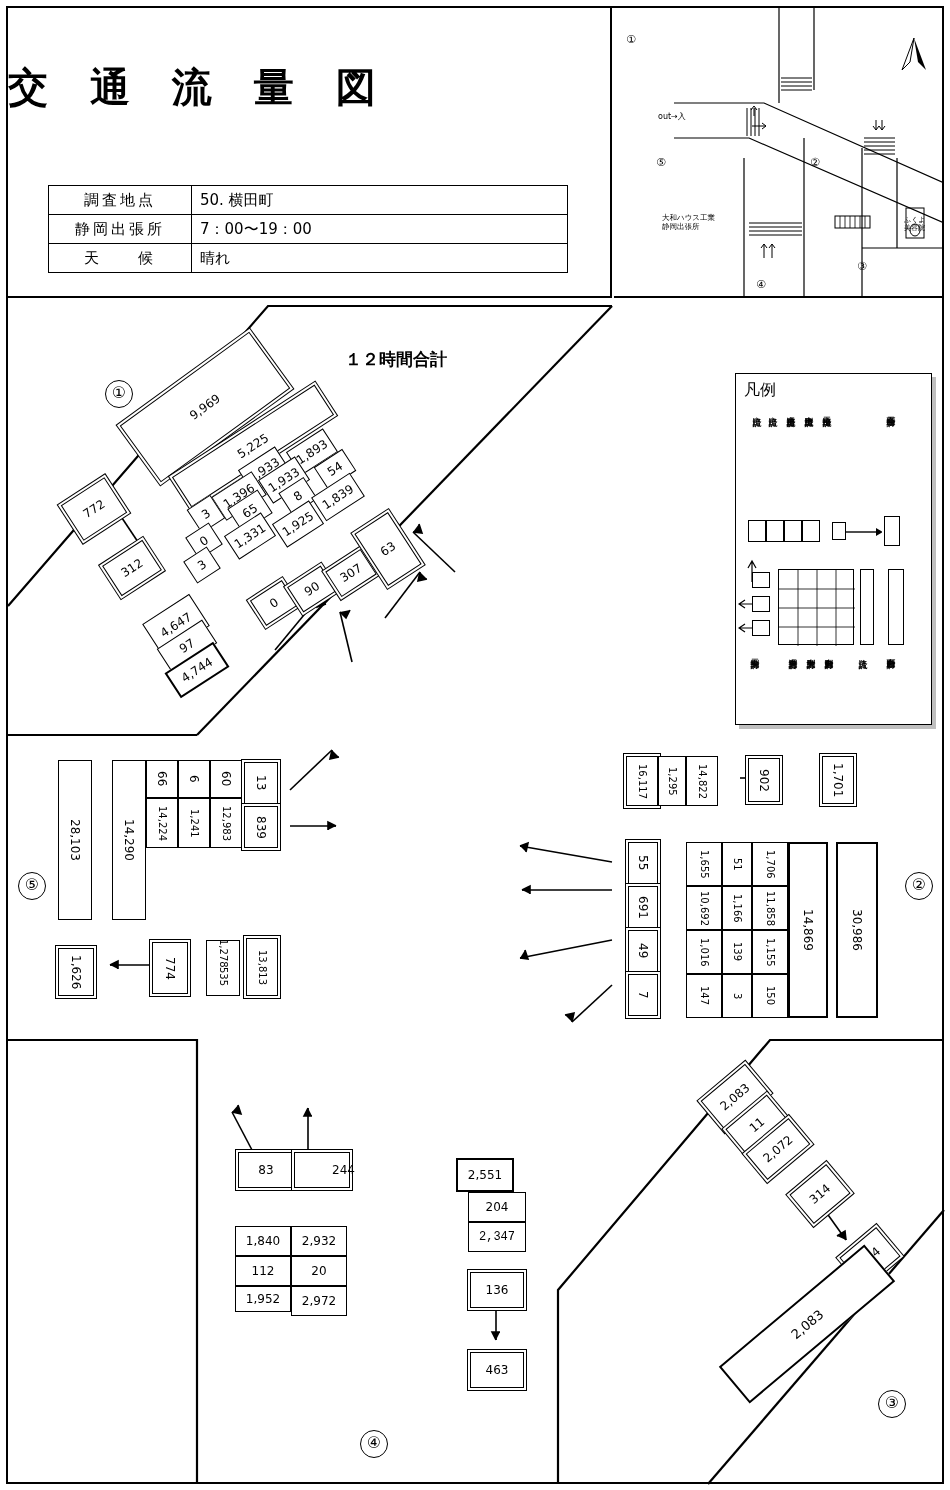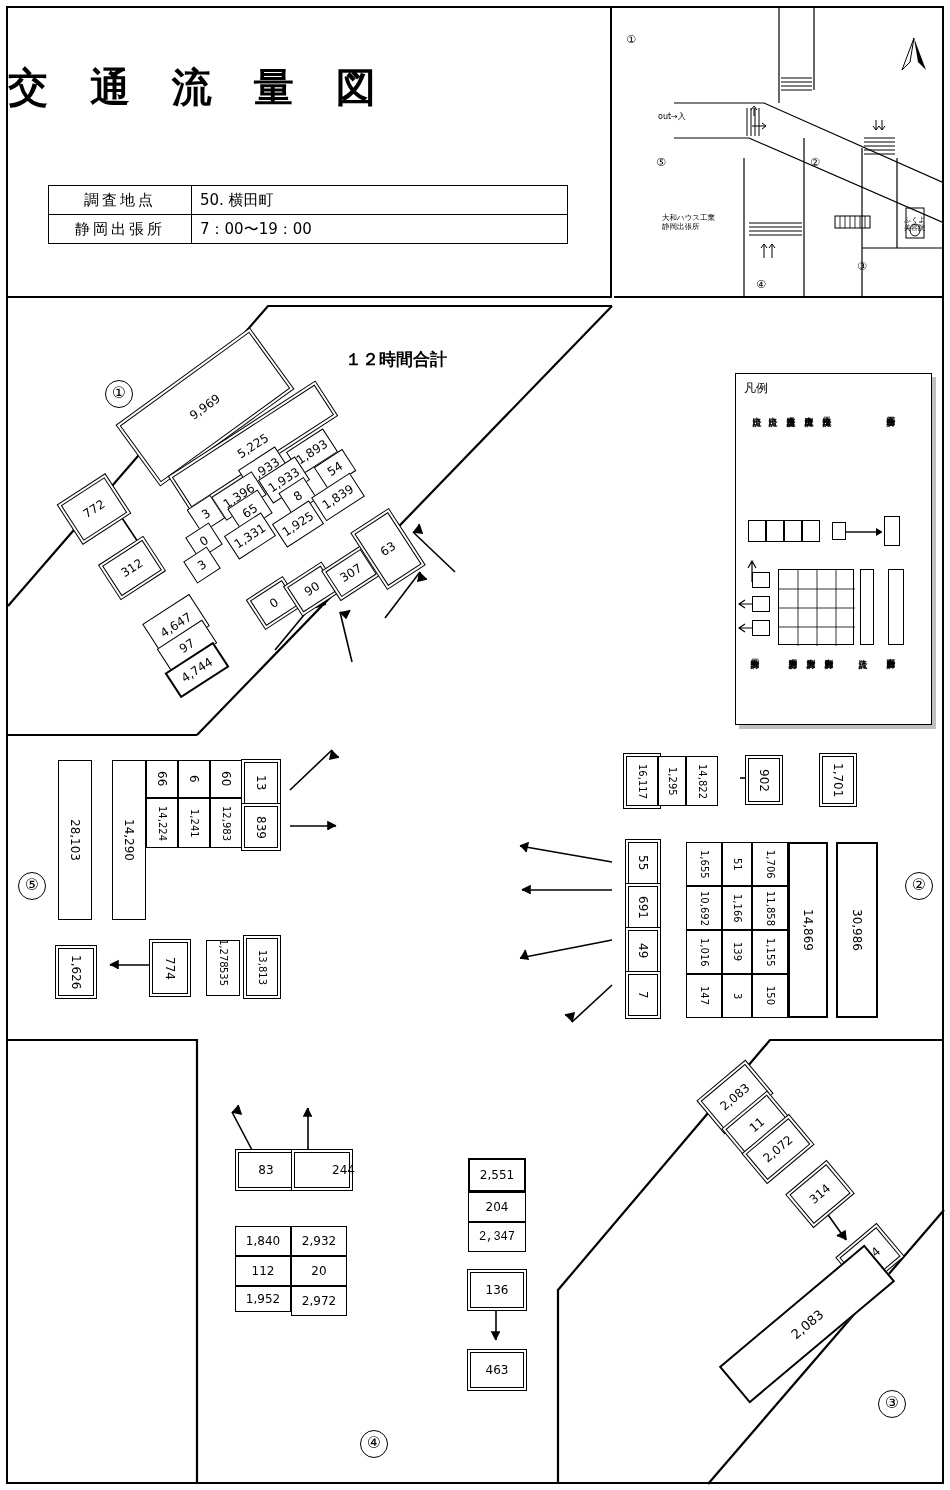--- a/index.html
+++ b/index.html
@@ -21,21 +21,21 @@
   .big-circ{position:absolute;border:1.5px solid #000;border-radius:50%;width:26px;height:26px;line-height:24px;text-align:center;font-size:16px;font-family:"DejaVu Sans", sans-serif;}
   .heading{position:absolute;font-size:17px;font-weight:bold;font-family:"DejaVu Sans", sans-serif;}
 
   
   .cell{position:absolute;border:1px solid #000;box-sizing:border-box;display:flex;align-items:center;justify-content:center;font-size:12px;font-family:"DejaVu Sans", sans-serif;background:#fff;}
   .cell.bold{border:2px solid #000;}
   .cell.dbl{border:1px solid #000;box-shadow:0 0 0 2px #fff, 0 0 0 3px #000;}
   .vert{writing-mode:vertical-rl;text-orientation:mixed;}
 
   .legend{position:absolute;left:735px;top:373px;width:195px;height:350px;border:1px solid #000;background:#fff;box-shadow:4px 4px 0 rgba(0,0,0,.25);}
-  .legend .lg-title{position:absolute;left:8px;top:6px;font-size:12px;font-family:"DejaVu Sans", sans-serif;}
+  .legend .lg-title{position:absolute;left:8px;top:6px;font-size:16px;font-family:"DejaVu Sans", sans-serif;}
   .lg-txt{position:absolute;font-size:9px;writing-mode:vertical-rl;font-family:"DejaVu Sans", sans-serif;line-height:10px;}
   .lg-box{position:absolute;border:1px solid #000;box-sizing:border-box;}
 
   svg.overlay{position:absolute;left:0;top:0;width:950px;height:1490px;pointer-events:none;}
 </style>
 </head>
 <body>
 
 <div id="page">
   <div class="frame"></div>
@@ -45,20 +45,24 @@
 
   <table class="info">
     <tbody>
         <tr>
       <td class="lbl">調査地点</td>
       <td class="val">50. 横田町</td>
     </tr>
     <tr>
       <td class="lbl">静岡出張所</td>
       <td class="val">7：00〜19：00</td>
+    </tr>
+    <tr>
+      <td class="lbl">天　　候</td>
+      <td class="val">晴れ</td>
     </tr>
   </tbody>
     </table>
 
   <div class="minimap">
     <svg width="330" height="290">
 
       <path d="M60,95 L150,95 L330,175" fill="none" stroke="#000" stroke-width="1.2"></path>
       <path d="M60,130 L135,130 L330,215" fill="none" stroke="#000" stroke-width="1.2"></path>
       <path d="M165,0 L165,95" stroke="#000" stroke-width="1.2" fill="none"></path>
@@ -415,18 +419,18 @@
   <div class="cell dbl" style="left:238px;top:1152px;width:56px;height:36px;">83</div>
   <div class="cell dbl" style="left:294px;top:1152px;width:56px;height:36px;padding-left:43px;">244</div>
 
   <div class="cell" style="left:235px;top:1226px;width:56px;height:30px;">1,840</div>
   <div class="cell" style="left:291px;top:1226px;width:56px;height:30px;">2,932</div>
   <div class="cell" style="left:235px;top:1256px;width:56px;height:30px;">112</div>
   <div class="cell" style="left:291px;top:1256px;width:56px;height:30px;">20</div>
   <div class="cell" style="left:235px;top:1286px;width:56px;height:26px;">1,952</div>
   <div class="cell" style="left:291px;top:1286px;width:56px;height:30px;">2,972</div>
 
-  <div class="cell bold" style="left:468px;top:1158px;width:58px;height:34px;">2,551</div>
+  <div class="cell bold" style="left:456px;top:1158px;width:58px;height:34px;">2,551</div>
   <div class="cell" style="left:468px;top:1192px;width:58px;height:30px;">204</div>
   <div class="cell" style="left:468px;top:1222px;width:58px;height:30px;font-family:Liberation Mono, monospace;">2,347</div>
   <div class="cell dbl" style="left:470px;top:1272px;width:54px;height:36px;">136</div>
   <div class="cell dbl" style="left:470px;top:1352px;width:54px;height:36px;">463</div>
 </div>
 
 </body></html>

